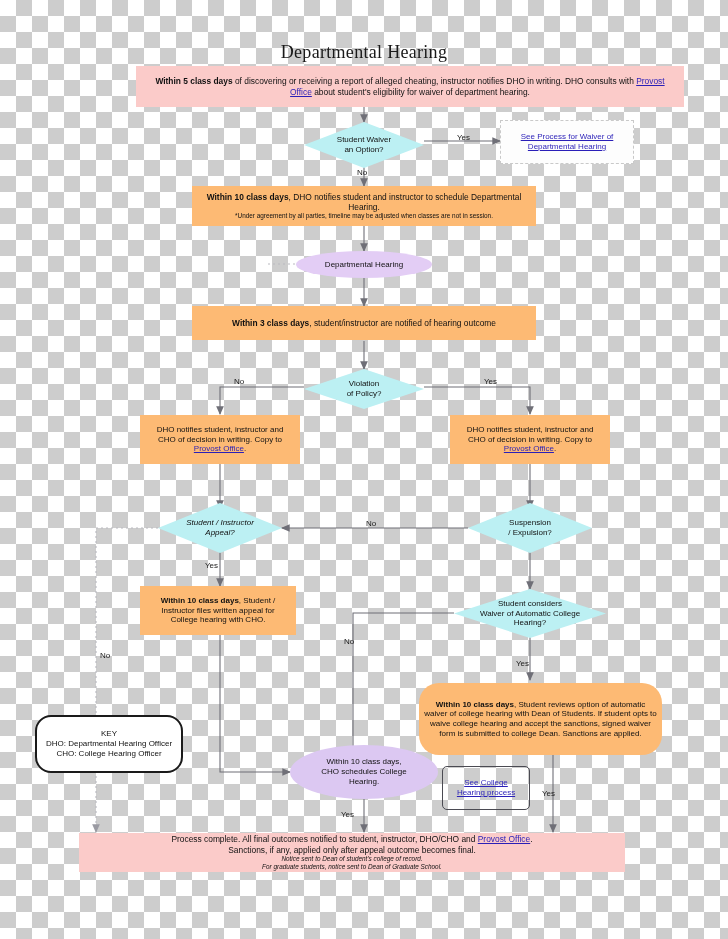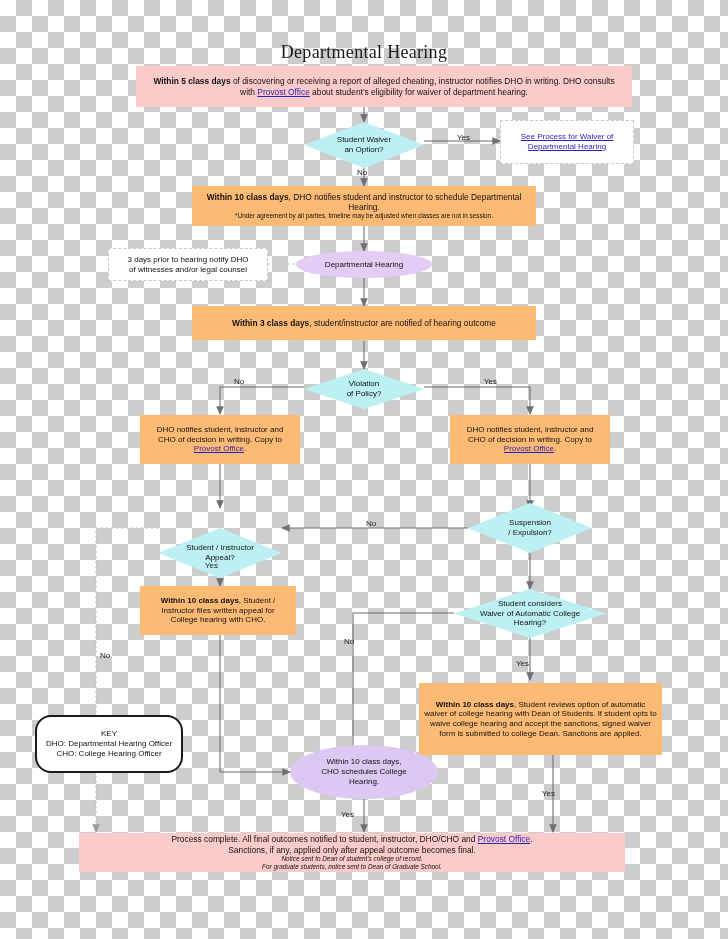--- a/index.html
+++ b/index.html
@@ -115,21 +115,21 @@
       <path d="M158,528 L96,528 L96,832" stroke="#b9b9c0" stroke-dasharray="2,3" marker-end="url(#ahd)"></path>
 
       <path d="M364,795 L364,832" marker-end="url(#ah)"></path>
 
       <path d="M553,755 L553,832" marker-end="url(#ah)"></path>
     </g>
   </svg>
 
   <div class="title">Departmental Hearing</div>
 
-  <div class="node pink" style="left:136px;top:66px;width:496px;height:41px;padding:4px 10px;">
+  <div class="node pink" style="left:136px;top:66px;width:548px;height:41px;padding:4px 10px;">
     <div class="nodetext t11">
       <b>Within 5 class days</b><span> of discovering or receiving a report of alleged cheating, instructor notifies DHO in writing. DHO consults with </span><a class="lnk" href="#">Provost Office</a><span> about student's eligibility for waiver of department hearing.</span>
     </div>
   </div>
 
   <div class="dia" style="left:304px;top:122px;width:120px;height:46px;">
     <div class="shape"></div>
     <div class="nodetext t10">
       <div>Student Waiver</div>
       <div>an Option?</div>
@@ -143,26 +143,20 @@
     </div>
   </div>
 
   <div class="node green" style="left:192px;top:186px;width:344px;height:40px;padding:3px 8px;">
     <div class="nodetext t11">
       <span><b>Within 10 class days</b><span>, DHO notifies student and instructor to schedule Departmental Hearing.</span></span>
       <div class="t8">*Under agreement by all parties, timeline may be adjusted when classes are not in session.</div>
     </div>
   </div>
 
-  <div class="node plain" style="left:108px;top:248px;width:160px;height:33px;">
-    <div class="nodetext t10">
-      <div>3 days prior to hearing notify DHO</div>
-      <div>of witnesses and/or legal counsel</div>
-    </div>
-  </div>
 
   <div class="ell" style="left:296px;top:251px;width:136px;height:27px;">
     <div class="shape lav"></div>
     <div class="nodetext t10">Departmental Hearing</div>
   </div>
 
   <div class="node green" style="left:192px;top:306px;width:344px;height:34px;padding:3px 8px;">
     <div class="nodetext t11">
       <b>Within 3 class days</b><span>, student/instructor are notified of hearing outcome</span>
     </div>
@@ -181,21 +175,21 @@
       <span>DHO notifies student, instructor and CHO of decision in writing. Copy to </span><a class="lnk" href="#">Provost Office</a><span>.</span>
     </div>
   </div>
 
   <div class="node green" style="left:450px;top:415px;width:160px;height:49px;padding:3px 7px;">
     <div class="nodetext t10">
       <span>DHO notifies student, instructor and CHO of decision in writing. Copy to </span><a class="lnk" href="#">Provost Office</a><span>.</span>
     </div>
   </div>
 
-  <div class="dia" style="left:158px;top:528px;width:124px;height:50px;">
+  <div class="dia" style="left:158px;top:503px;width:124px;height:50px;font-style:italic;">
     <div class="shape"></div>
     <div class="nodetext t10">
       <div>Student / Instructor</div>
       <div>Appeal?</div>
     </div>
   </div>
 
   <div class="dia" style="left:468px;top:503px;width:124px;height:50px;">
     <div class="shape"></div>
     <div class="nodetext t10">
@@ -212,21 +206,21 @@
 
   <div class="dia" style="left:454px;top:589px;width:152px;height:49px;">
     <div class="shape"></div>
     <div class="nodetext t10">
       <div>Student considers</div>
       <div>Waiver of Automatic College</div>
       <div>Hearing?</div>
     </div>
   </div>
 
-  <div class="node green" style="left:419px;top:683px;width:243px;height:72px;padding:3px 5px;">
+  <div class="node green" style="left:419px;top:683px;width:243px;height:72px;padding:3px 5px;border-radius:20px;">
     <div class="nodetext t10">
       <b>Within 10 class days</b><span>, Student reviews option of automatic waiver of college hearing with Dean of Students. If student opts to waive college hearing and accept the sanctions, signed waiver form is submitted to college Dean. Sanctions are applied.</span>
     </div>
   </div>
 
   <div class="node keybox" style="left:35px;top:715px;width:148px;height:58px;padding:3px 6px;">
     <div class="nodetext t10">
       <div>KEY</div>
       <div>DHO: Departmental Hearing Officer</div>
       <div>CHO: College Hearing Officer</div>
@@ -235,20 +229,26 @@
 
   <div class="ell" style="left:290px;top:745px;width:148px;height:54px;">
     <div class="shape lav2"></div>
     <div class="nodetext t10">
       <div>Within 10 class days,</div>
       <div>CHO schedules College</div>
       <div>Hearing.</div>
     </div>
   </div>
 
+  <div class="node linkbox" style="left:442px;top:766px;width:88px;height:44px;">
+    <div class="nodetext t10">
+      <a class="lnk" href="#">See College</a><br>
+      <a class="lnk" href="#">Hearing process</a>
+    </div>
+  </div>
 
   <div class="node pink" style="left:79px;top:833px;width:546px;height:39px;padding:4px 10px;">
     <div class="nodetext t11">
       <div><span>Process complete. All final outcomes notified to student, instructor, DHO/CHO and </span><a class="lnk" href="#">Provost Office</a><span>.</span></div>
       <div>Sanctions, if any, applied only after appeal outcome becomes final.</div>
       <div class="t8 ital">Notice sent to Dean of student's college of record.</div>
       <div class="t8 ital">For graduate students, notice sent to Dean of Graduate School.</div>
     </div>
   </div>
 

